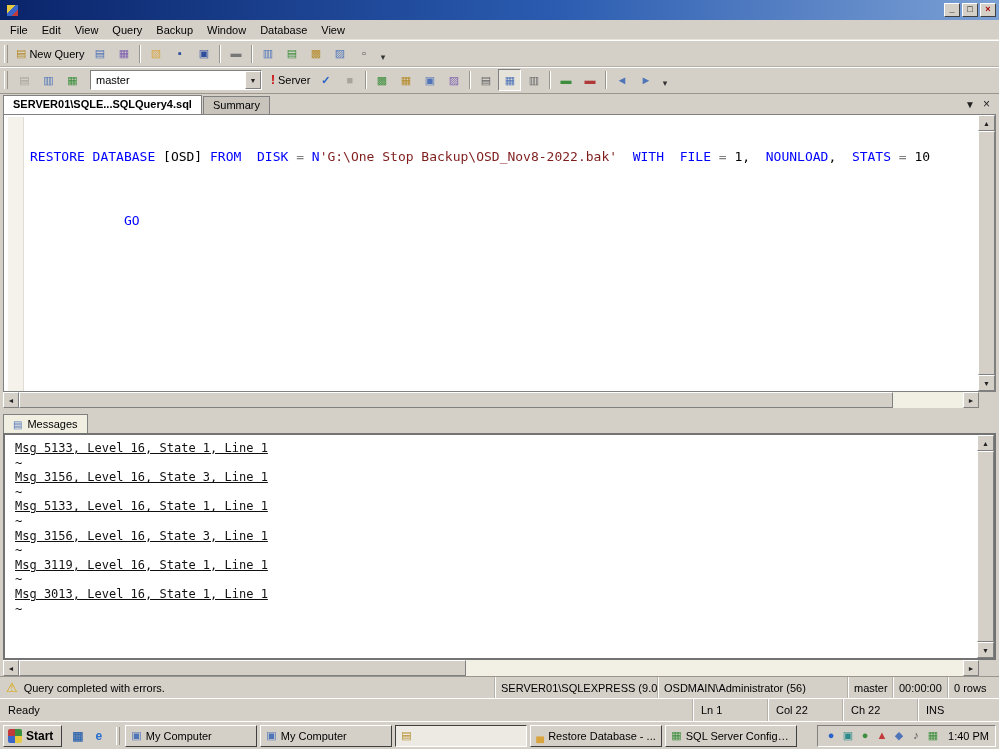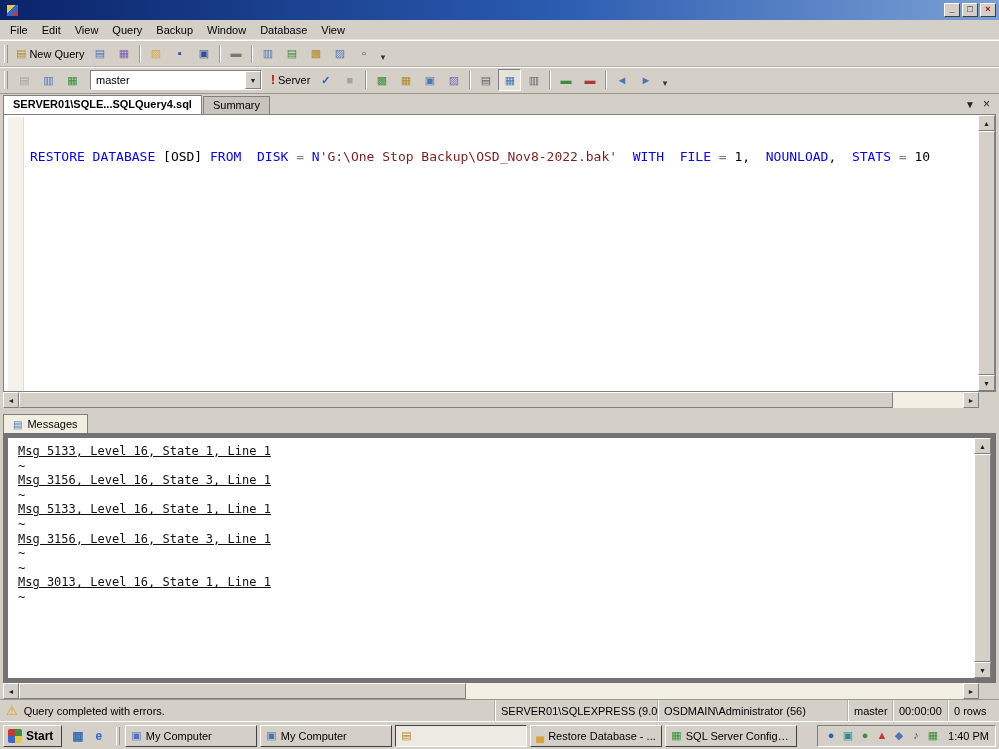--- a/index.html
+++ b/index.html
@@ -61,21 +61,21 @@
   .h-thumb.w45{width:45%}
   .h-fill{flex:1}
   .sb-corner{width:17px;height:16px;background:#d4d0c8;flex:0 0 auto}
 
   .splitter{height:5px;flex:0 0 auto}
 
   
   .msgtabrow{height:20px;display:flex;align-items:flex-end;padding:0 3px;flex:0 0 auto}
   .msgtab{display:flex;align-items:center;gap:5px;height:19px;padding:0 9px;background:#f1efe2;border:1px solid #808080;border-bottom:none}
   .msgtab-icon{color:#4f74b8;font-size:10px}
-  .messages-wrap{flex:1;display:flex;margin:0 3px;border:5px solid #737373;background:#fff;min-height:0}
+  .messages-wrap{flex:1;display:flex;margin:0 3px;border:2px solid #737373;background:#fff;min-height:0}
   .messages-content{flex:1;font-family:"DejaVu Sans Mono","Liberation Mono",monospace;font-size:12px;line-height:14.6px;padding:6px 0 0 10px;overflow:hidden;color:#111}
   .msg-line{white-space:pre}
   .msg-line.u{text-decoration:underline}
 
   
   .resbar{height:22px;display:flex;align-items:stretch;background:#d4d0c8;border-top:1px solid #9a968c;flex:0 0 auto;overflow:hidden}
   .seg{display:flex;align-items:center;padding:0 6px;border-left:1px solid #b5b1a8;box-shadow:inset 1px 0 0 #fff;white-space:nowrap;overflow:hidden}
   .seg.msg-seg{flex:1;border-left:none;box-shadow:none;gap:6px}
   .seg.w-server{width:163px}.seg.w-login{width:190px}.seg.w-db{width:45px}.seg.w-dur{width:55px}.seg.w-rows{width:52px}
   .warn{color:#dba400;font-size:13px;line-height:1}
@@ -258,20 +258,23 @@
         <span>▼</span>
         <span style="font-size:12px">×</span>
       </div>
     </div>
 
     <div class="editor-wrap">
       <div class="editor">
         <span class="sel-margin"></span>
         <div>
           <div class="sql-line"><span class="tok-kw">RESTORE DATABASE </span><span class="tok-pl">[OSD] </span><span class="tok-kw">FROM  </span><span class="tok-kw">DISK </span><span class="tok-op">= </span><span class="tok-kw">N</span><span class="tok-str">'G:\One Stop Backup\OSD_Nov8-2022.bak'</span><span class="tok-pl">  </span><span class="tok-kw">WITH</span><span class="tok-pl">  </span><span class="tok-kw">FILE </span><span class="tok-op">= </span><span class="tok-pl">1</span><span class="tok-pl">,  </span><span class="tok-kw">NOUNLOAD</span><span class="tok-pl">,  </span><span class="tok-kw">STATS </span><span class="tok-op">= </span><span class="tok-pl">10</span></div>
+          <div class="sql-line">
+            <span class="tok-kw">GO</span>
+          </div>
         </div>
       </div>
       <div class="vscroll">
         <span class="sb-btn">▲</span>
         <span class="v-thumb"></span>
         <span class="sb-btn">▼</span>
       </div>
     </div>
     <div class="hscroll">
       <span class="sb-btn">◄</span>
@@ -292,20 +295,21 @@
     <div class="messages-wrap">
       <div class="messages-content">
           <div class="msg-line u">Msg 5133, Level 16, State 1, Line 1</div>
           <div class="msg-line">~</div>
           <div class="msg-line u">Msg 3156, Level 16, State 3, Line 1</div>
           <div class="msg-line">~</div>
           <div class="msg-line u">Msg 5133, Level 16, State 1, Line 1</div>
           <div class="msg-line">~</div>
           <div class="msg-line u">Msg 3156, Level 16, State 3, Line 1</div>
           <div class="msg-line">~</div>
+          <div class="msg-line u">Msg 3119, Level 16, State 1, Line 1</div>
           <div class="msg-line">~</div>
           <div class="msg-line u">Msg 3013, Level 16, State 1, Line 1</div>
           <div class="msg-line">~</div>
         </div>
       <div class="vscroll">
         <span class="sb-btn">▲</span>
         <span class="v-thumb"></span>
         <span class="sb-btn">▼</span>
       </div>
     </div>
@@ -324,20 +328,28 @@
       <span class="warn">⚠</span>
       <span>Query completed with errors.</span>
     </span>
     <span class="seg w-server">SERVER01\SQLEXPRESS (9.0 SP2)</span>
     <span class="seg w-login">OSDMAIN\Administrator (56)</span>
     <span class="seg w-db">master</span>
     <span class="seg w-dur">00:00:00</span>
     <span class="seg w-rows">0 rows</span>
   </div>
 
+  <div class="statusbar">
+    <span class="sb-left">Ready</span>
+    <span class="sb-seg">Ln 1</span>
+    <span class="sb-seg">Col 22</span>
+    <span class="sb-seg">Ch 22</span>
+    <span class="sb-seg w-ins">INS</span>
+    <span class="sb-end"></span>
+  </div>
 
   <div class="taskbar">
     <div class="start-btn">
       <span class="start-flag"></span>
       <span>Start</span>
     </div>
     <div class="quicklaunch">
         <span class="ql-icon" style="color: rgb(61, 111, 176);">▦</span>
         <span class="ql-icon" style="color: rgb(42, 111, 208);">e</span>
       </div>

